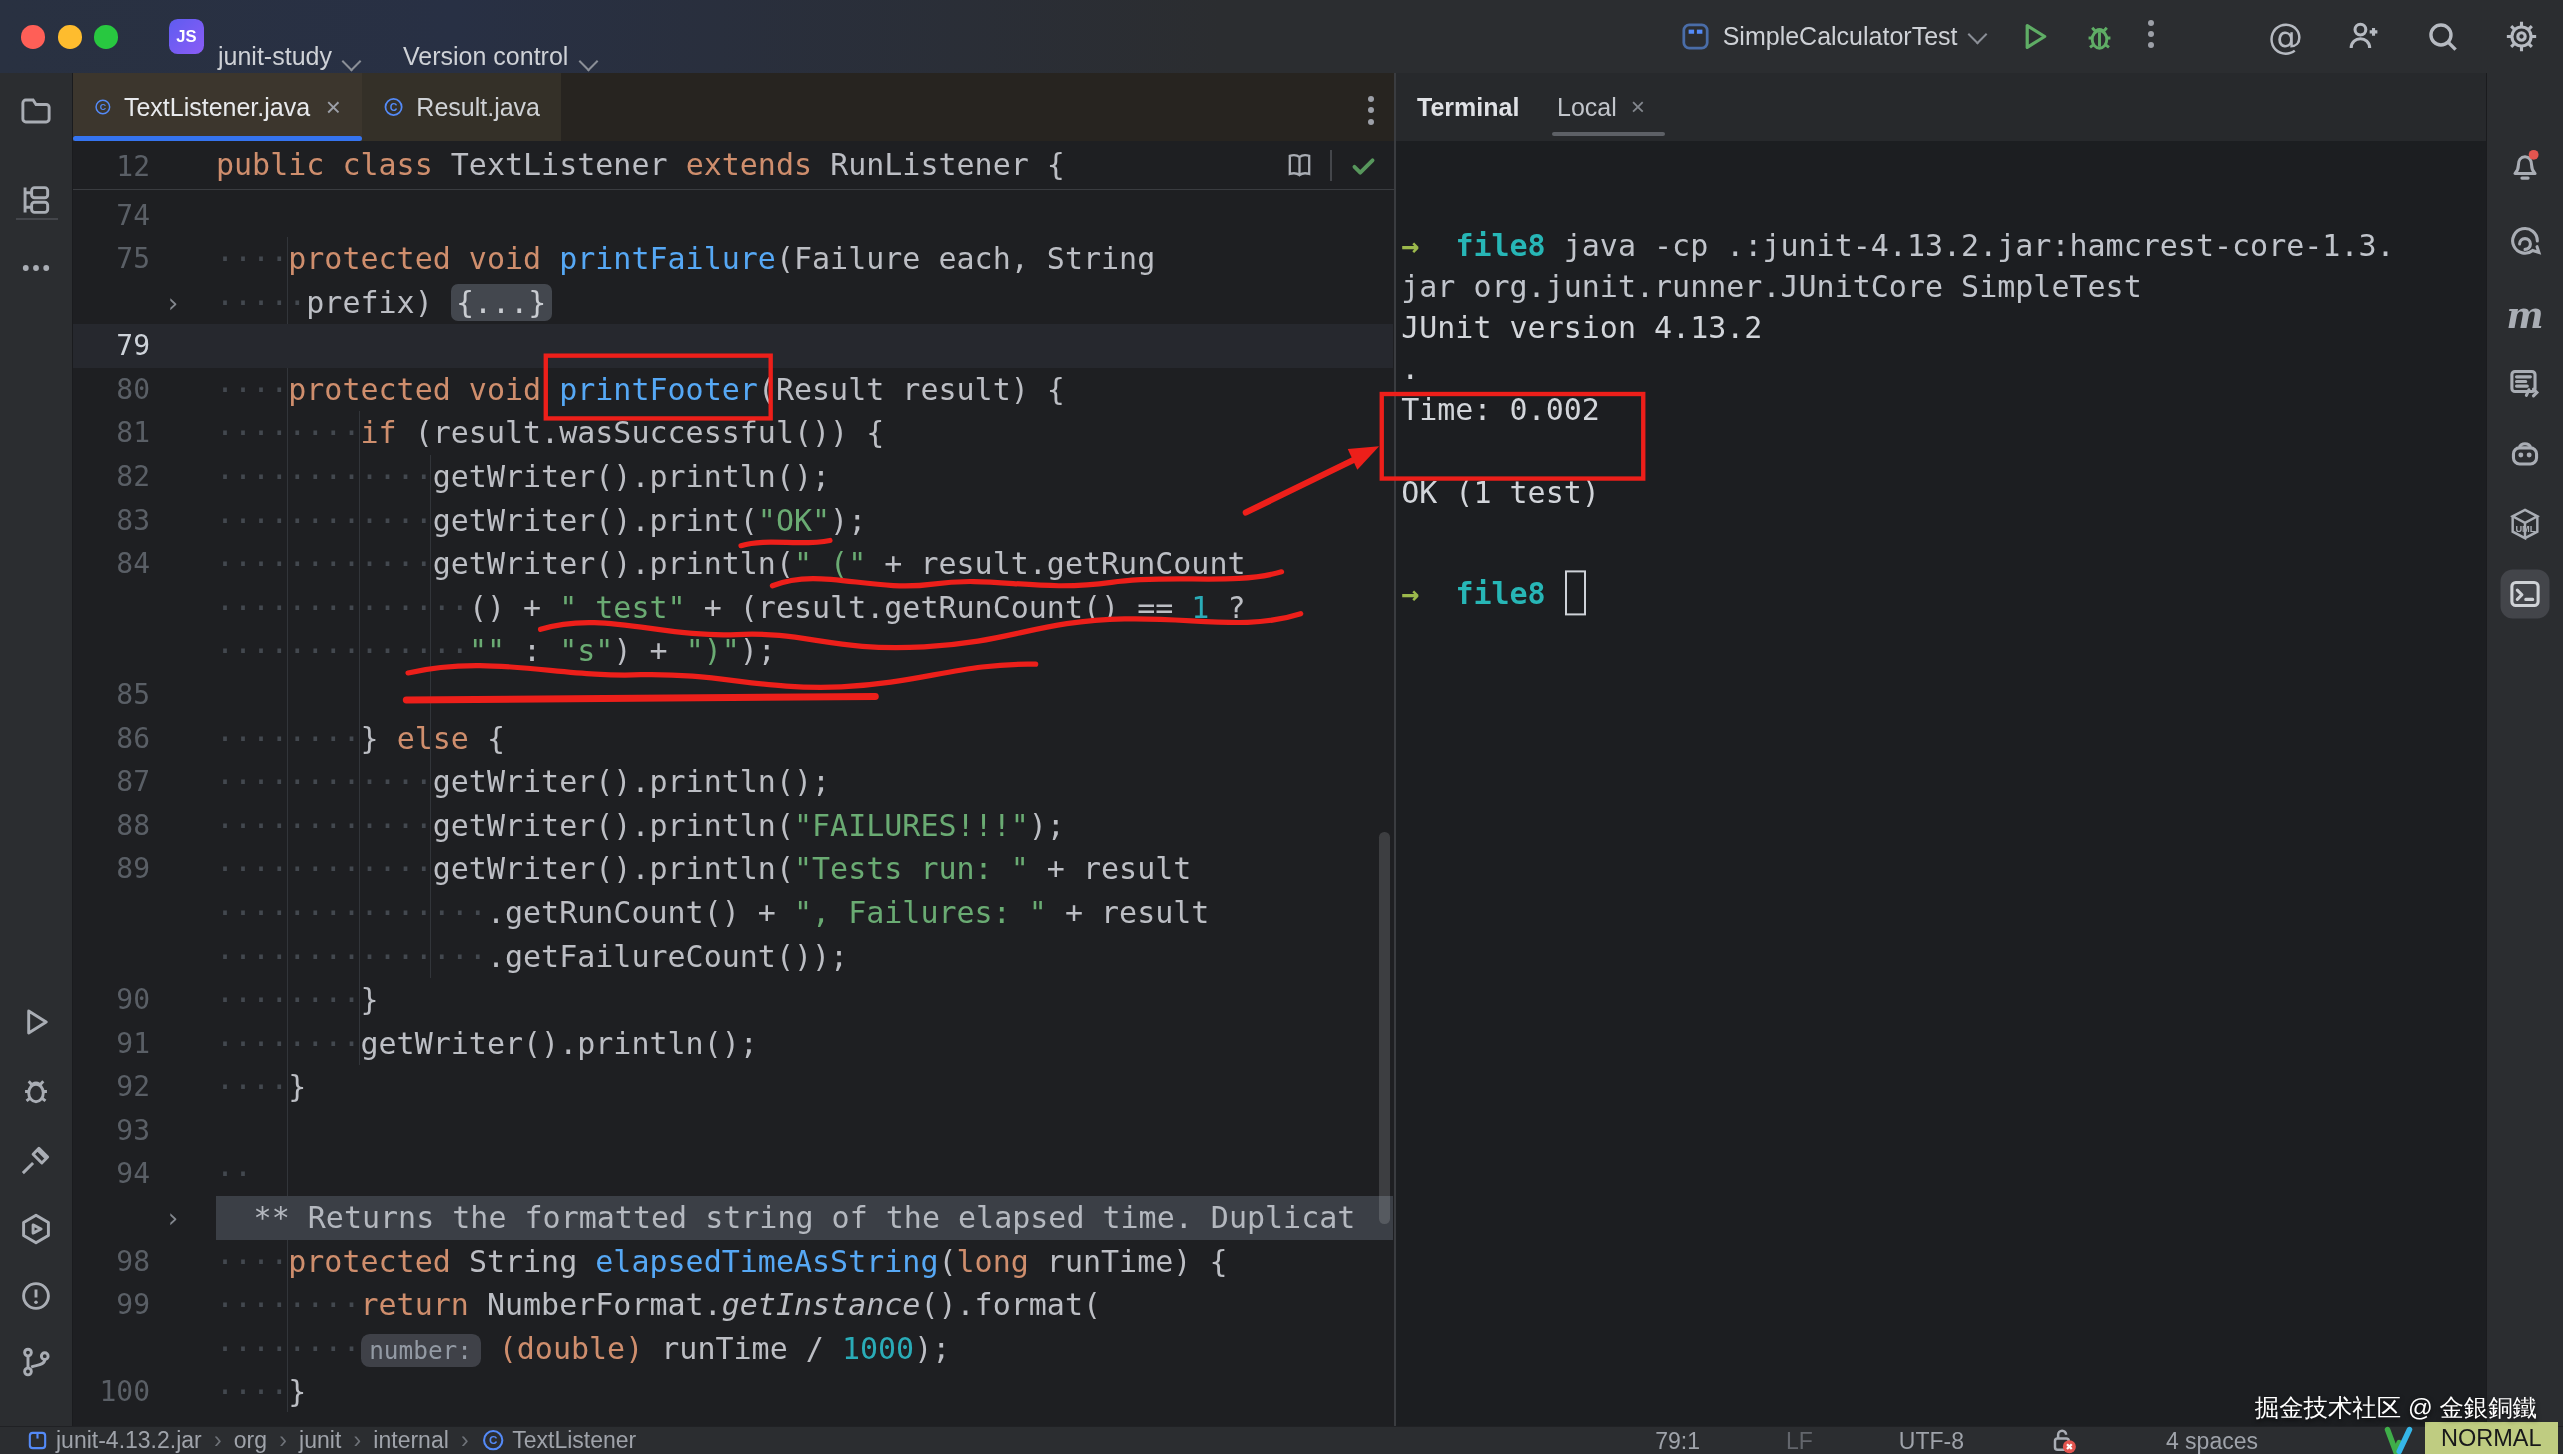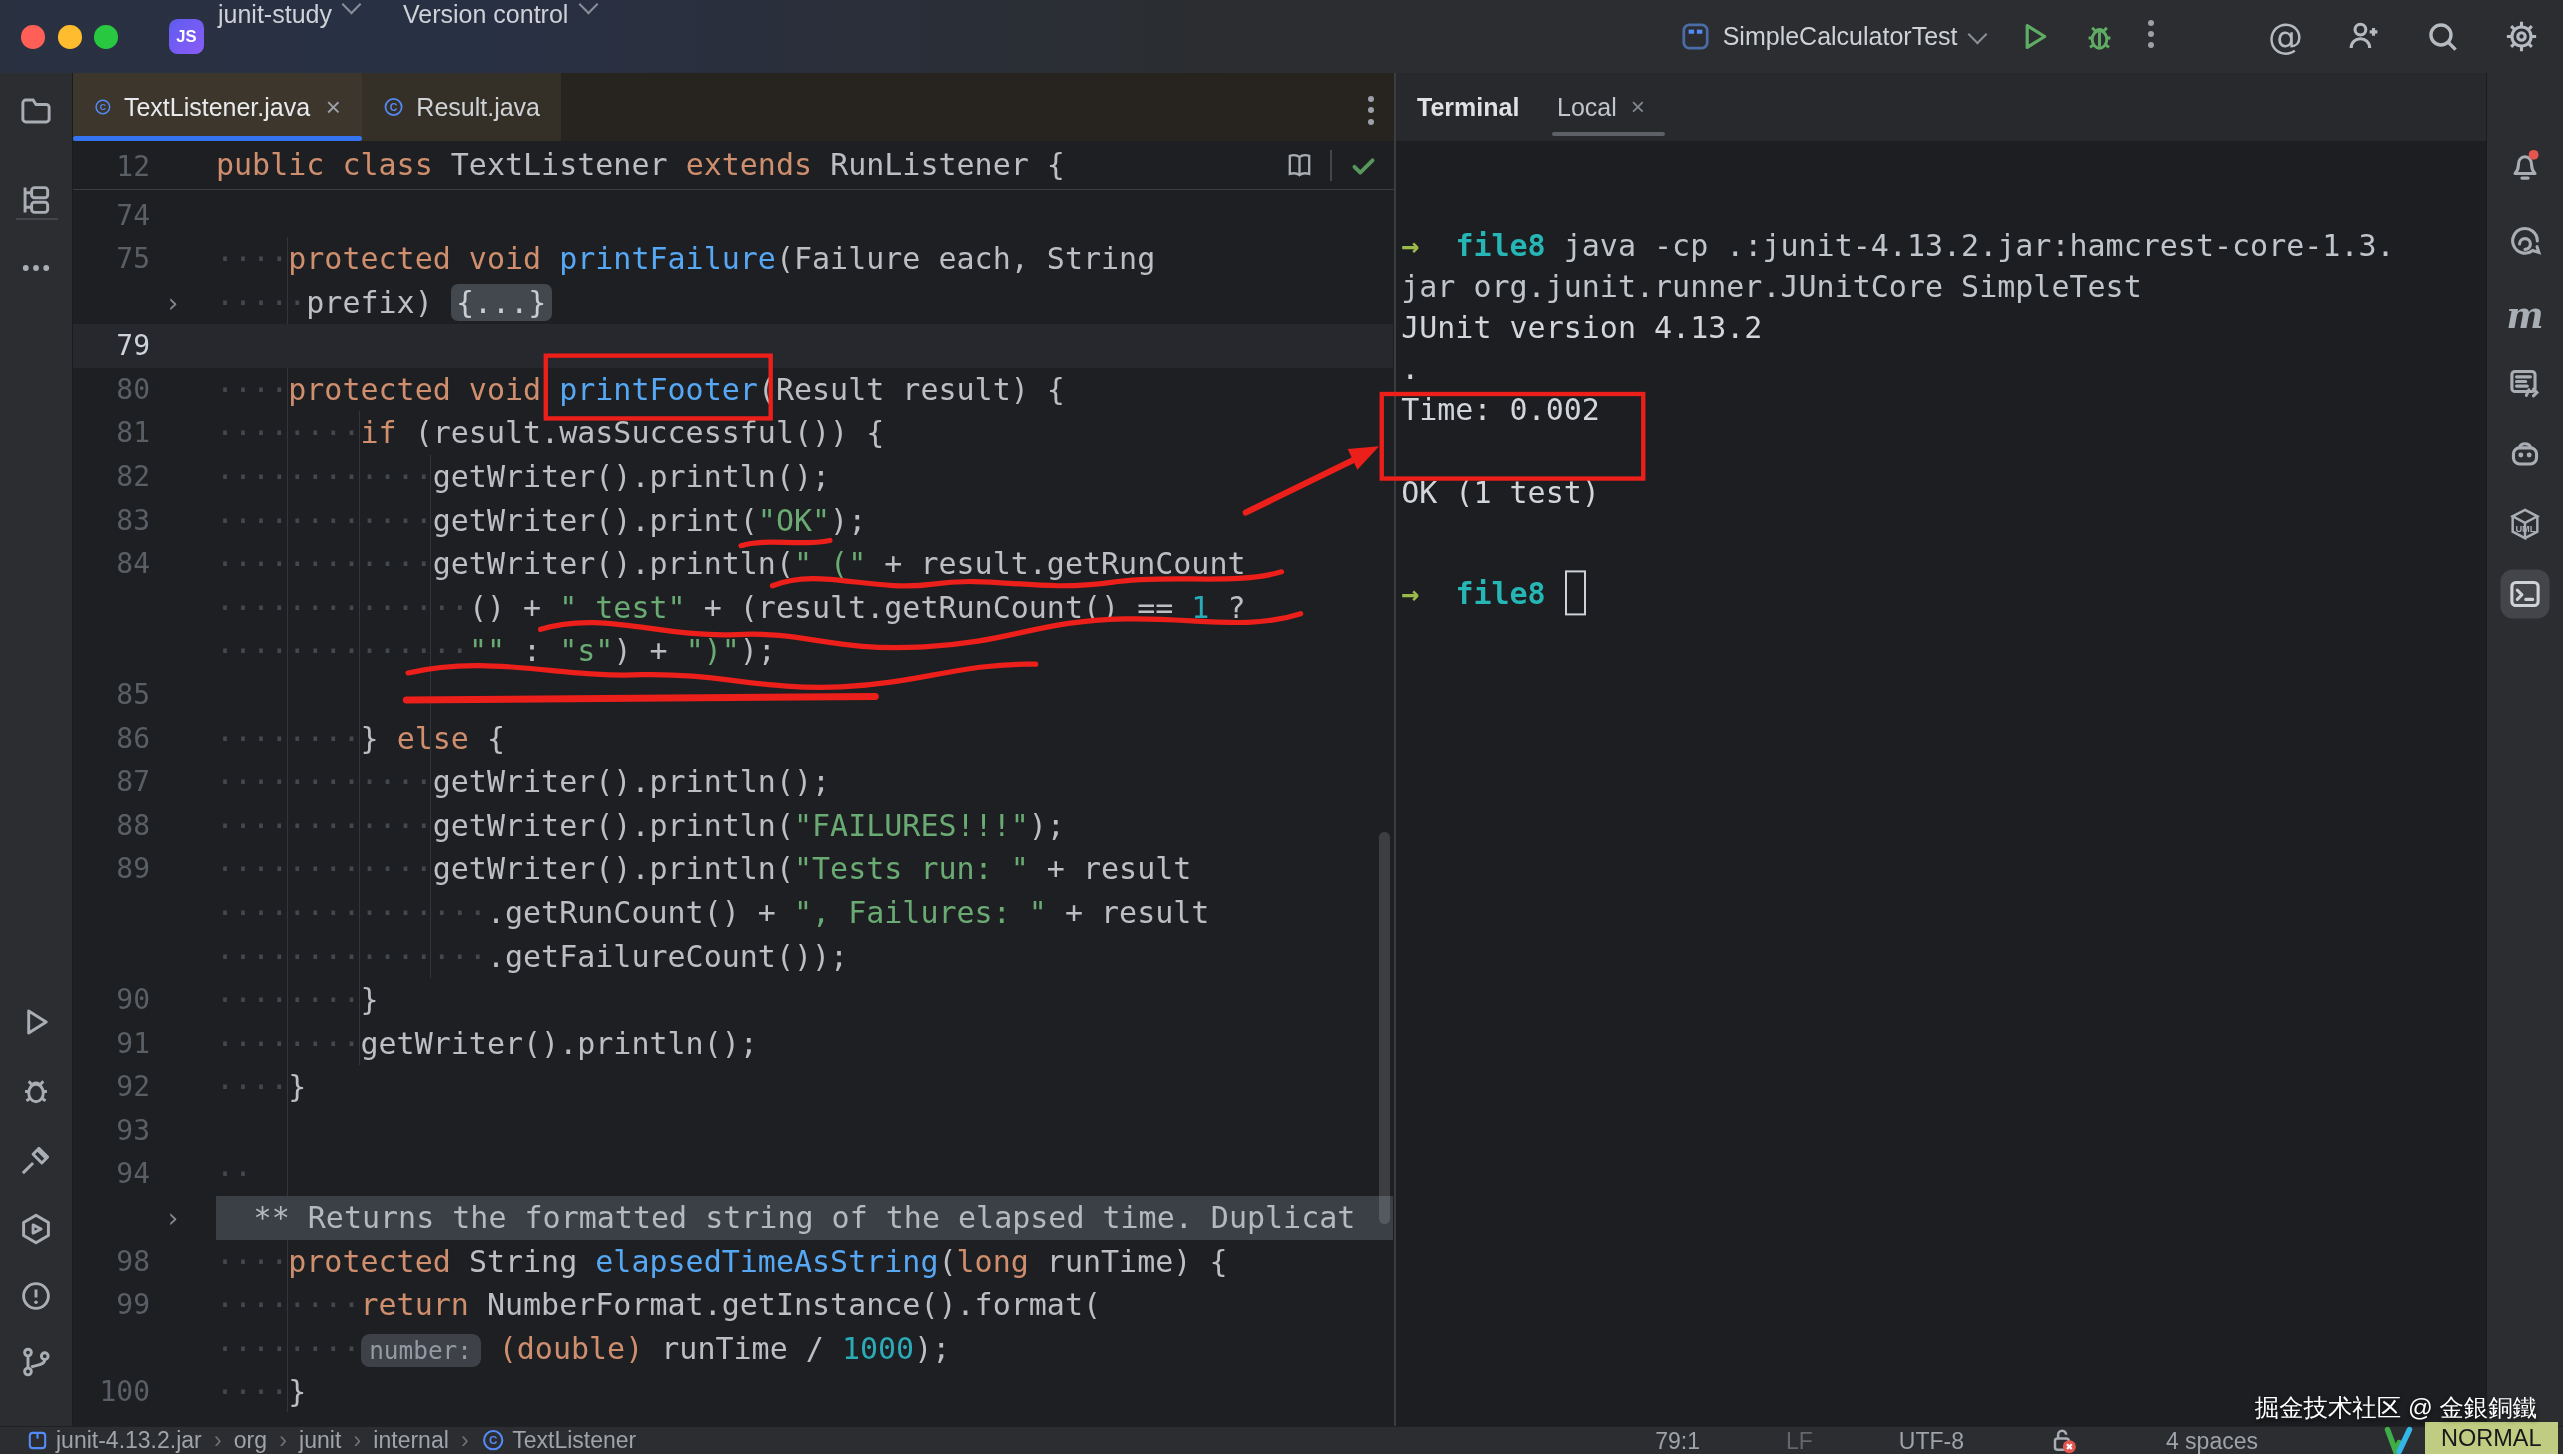--- a/index.html
+++ b/index.html
@@ -8,21 +8,21 @@
   #app { position:relative; width:2563px; height:1454px; background:#1e1f22; }
 
   
   .titlebar { position:absolute; left:0; top:0; width:2563px; height:73px;
     background:linear-gradient(90deg,#293141 0px,#283044 453px,#2b2d30 1221px,#2b2d30 100%); }
   .traffic { position:absolute; top:25px; width:23.5px; height:23.5px; border-radius:50%; }
   .t-red{left:21px;background:#ff5f57}.t-yellow{left:58px;background:#febc2e}.t-green{left:94px;background:#28c840}
   .js-badge { position:absolute; left:169px; top:19px; width:35px; height:35px; border-radius:8.7px;
     background:linear-gradient(135deg,#5f5cf0,#8a5cf6); color:#fff; font-weight:bold; font-size:16.6px;
     display:flex; align-items:center; justify-content:center; }
-  .tb-label { position:absolute; top:0; height:71px; display:flex; align-items:flex-start; gap:10.5px;
+  .tb-label { position:absolute; top:0; height:71px; display:flex; align-items:flex-end; gap:10.5px;
     color:#ced1d6; font-size:25px; }
   .chev { width:14px; height:14px; border-right:2.6px solid #8b8f97; border-bottom:2.6px solid #8b8f97;
     transform:rotate(45deg) translateY(-3.5px); display:inline-block; }
   .tb-right { position:absolute; right:0; top:0; height:73px; display:flex; align-items:center; }
   .runcfg { display:flex; align-items:center; gap:10.5px; color:#ced1d6; font-size:25px; }
   .ticon { display:flex; align-items:center; justify-content:center; }
 
   
   .stripe { position:absolute; top:73px; width:73px; height:1353px; background:#2b2d30; }
   .stripe.left { left:0; border-right:0.9px solid #1a1b1e; }
@@ -56,21 +56,21 @@
   .crow.caret { background:#26282e; }
   .ln { position:absolute; left:0; top:0; width:77px; height:44px; text-align:right;
     color:#5a5f66; font:28px/44px "DejaVu Sans Mono", monospace; }
   .caret .ln { color:#ced3da; }
   .fold-arrow { position:absolute; left:92px; top:0; width:31px; height:44px; color:#83878e;
     font:26px/44px "DejaVu Sans Mono", monospace; }
   .codetext { position:absolute; left:143px; top:0; height:44px; white-space:pre;
     font:30px/44px "DejaVu Sans Mono", monospace; color:#bcbec4; }
   .sg.kw { color:#cf8e6d; } .sg.pl { color:#bcbec4; } .sg.str { color:#6aab73; }
   .sg.num { color:#2aacb8; } .sg.decl { color:#56a8f5; }
-  .sg.it { color:#bcbec4; }
+  .sg.it { color:#bcbec4; font-style:italic; }
   .sg.ws { color:#43484f; }
   .sg.fold { background:#43474e; color:#c9ccd1; border-radius:7px; padding:0.9px 5.2px; }
   .sg.hint { background:#3f4148; color:#939aa4; border-radius:8.7px; padding:1.7px 8.7px; font-size:24.4px; }
   .sg.cm { color:#b4b8bf; }
   .cmt-row .codetext { background:#3b3f46; width:1177px; overflow:hidden; color:#b4b8bf;text-align:center; }
   .iguide { position:absolute; width:0.9px; background:#32353a; }
   .scrollthumb { position:absolute; left:1306px; top:759px; width:10.5px; height:392px;
     background:rgba(255,255,255,.14); border-radius:5.2px; }
 
   

